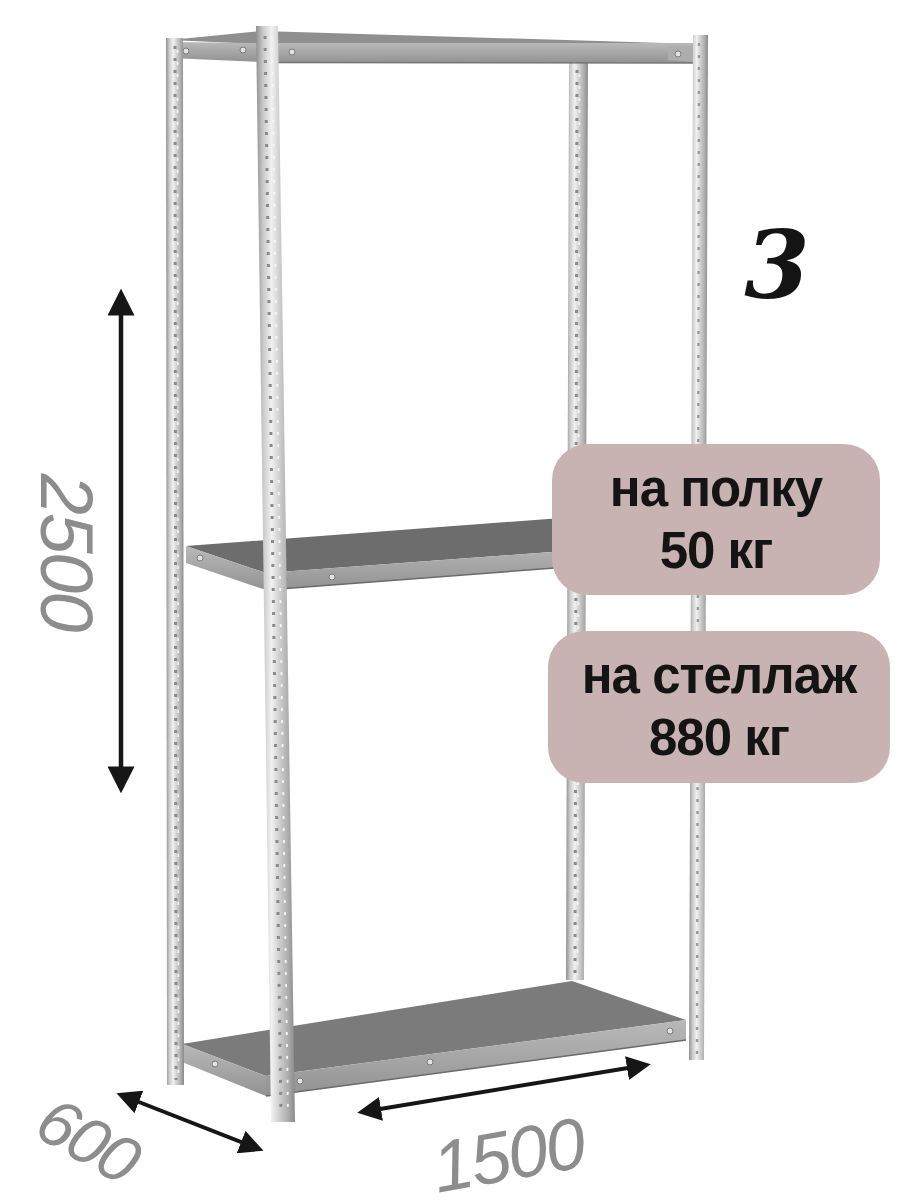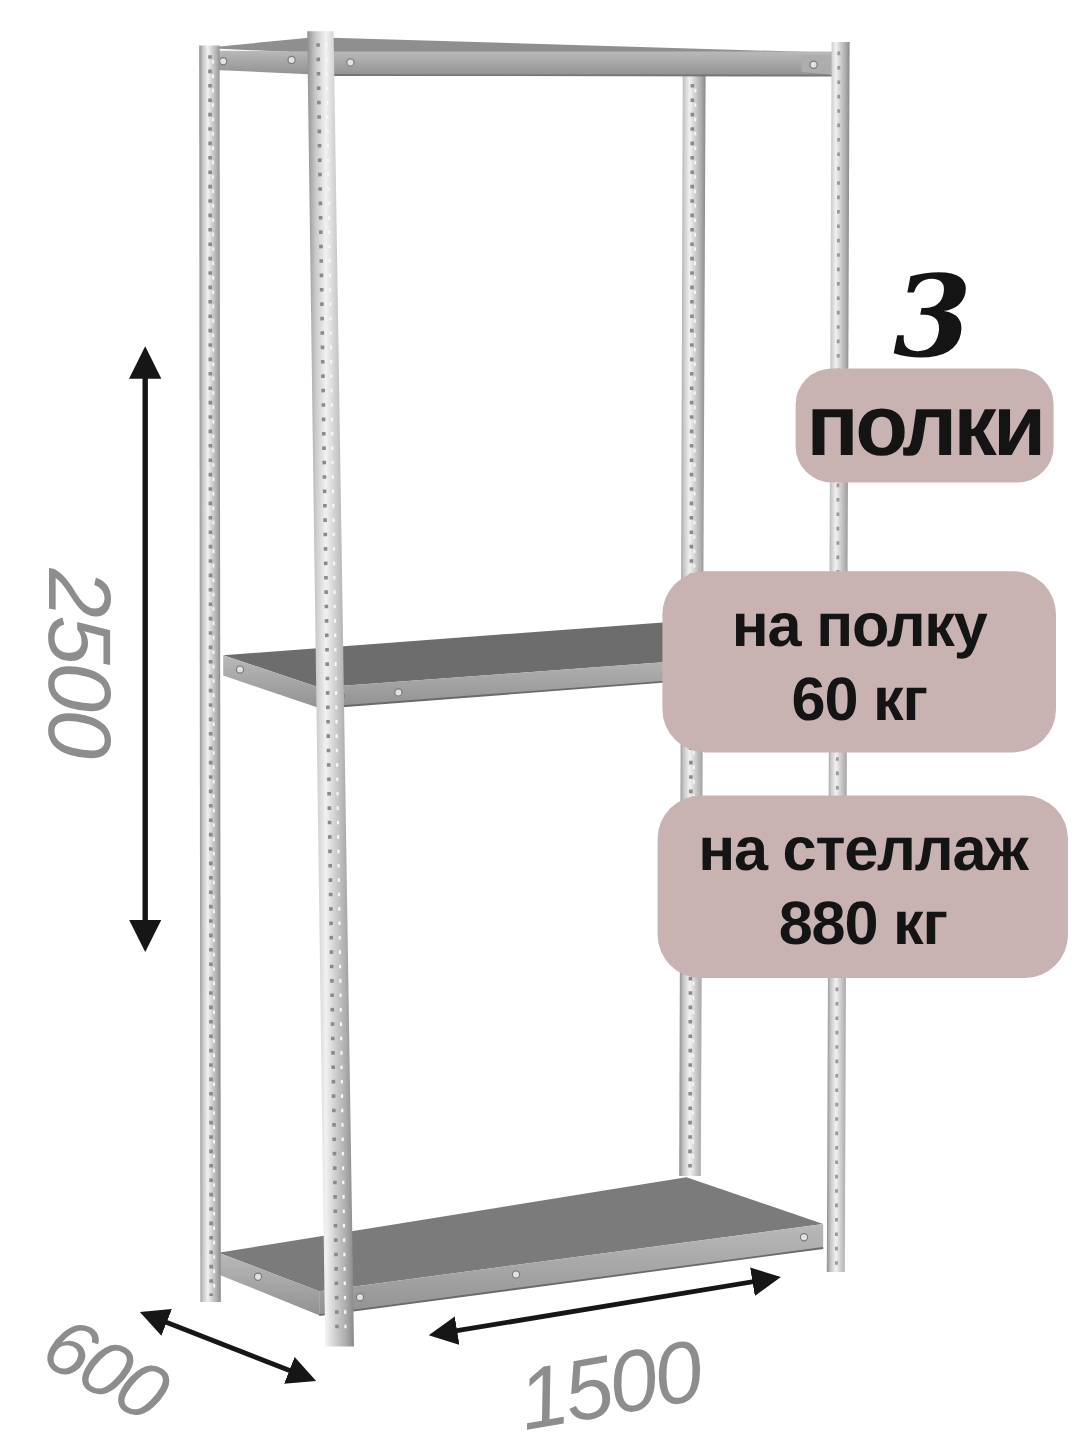--- a/index.html
+++ b/index.html
@@ -28,21 +28,21 @@
   
   .badge {
     position:absolute; background:#c9b2b2; color:#141414; font-weight:bold;
     display:flex; flex-direction:column; align-items:center; justify-content:center;
     text-align:center;
   }
   .badge-shelves {
     left:663px; top:307px; width:215px; height:95px; border-radius:30px;
     font-size:72px; letter-spacing:-3px; line-height:1;
   }
-  .badge-load { border-radius:36px; font-size:51px; line-height:62px; letter-spacing:-1px;margin-top:32px; }
+  .badge-load { border-radius:36px; font-size:51px; line-height:62px; letter-spacing:-1px; }
   .badge-per-shelf { left:552px; top:444px; width:328px; height:151px; }
   .badge-per-rack  { left:548px; top:631px; width:342px; height:152px; }
 </style>
 </head>
 <body>
 
 <div class="stage">
 
   <svg class="rack" width="900" height="1200" viewBox="0 0 900 1200">
     <defs>
@@ -123,27 +123,24 @@
     <line x1="362" y1="1112" x2="646" y2="1065" stroke="#161616" stroke-width="4" marker-start="url(#arrHead)" marker-end="url(#arrHead)"></line>
     <line x1="121" y1="1095" x2="259" y2="1149" stroke="#161616" stroke-width="4" marker-start="url(#arrHead)" marker-end="url(#arrHead)"></line>
   </svg>
 
   <div class="dim dim-height">2500</div>
   <div class="dim dim-depth">600</div>
   <div class="dim dim-width">1500</div>
 
   <div class="shelf-count">3</div>
 
-  <div class="badge badge-shelves">
-    <span>полки</span>
-  </div>
 
   <div class="badge badge-load badge-per-shelf">
     <div>на полку</div>
-    <div>60 кг</div>
+    <div>50 кг</div>
   </div>
 
   <div class="badge badge-load badge-per-rack">
     <div>на стеллаж</div>
     <div>880 кг</div>
   </div>
 
 </div>
 
 </body></html>

